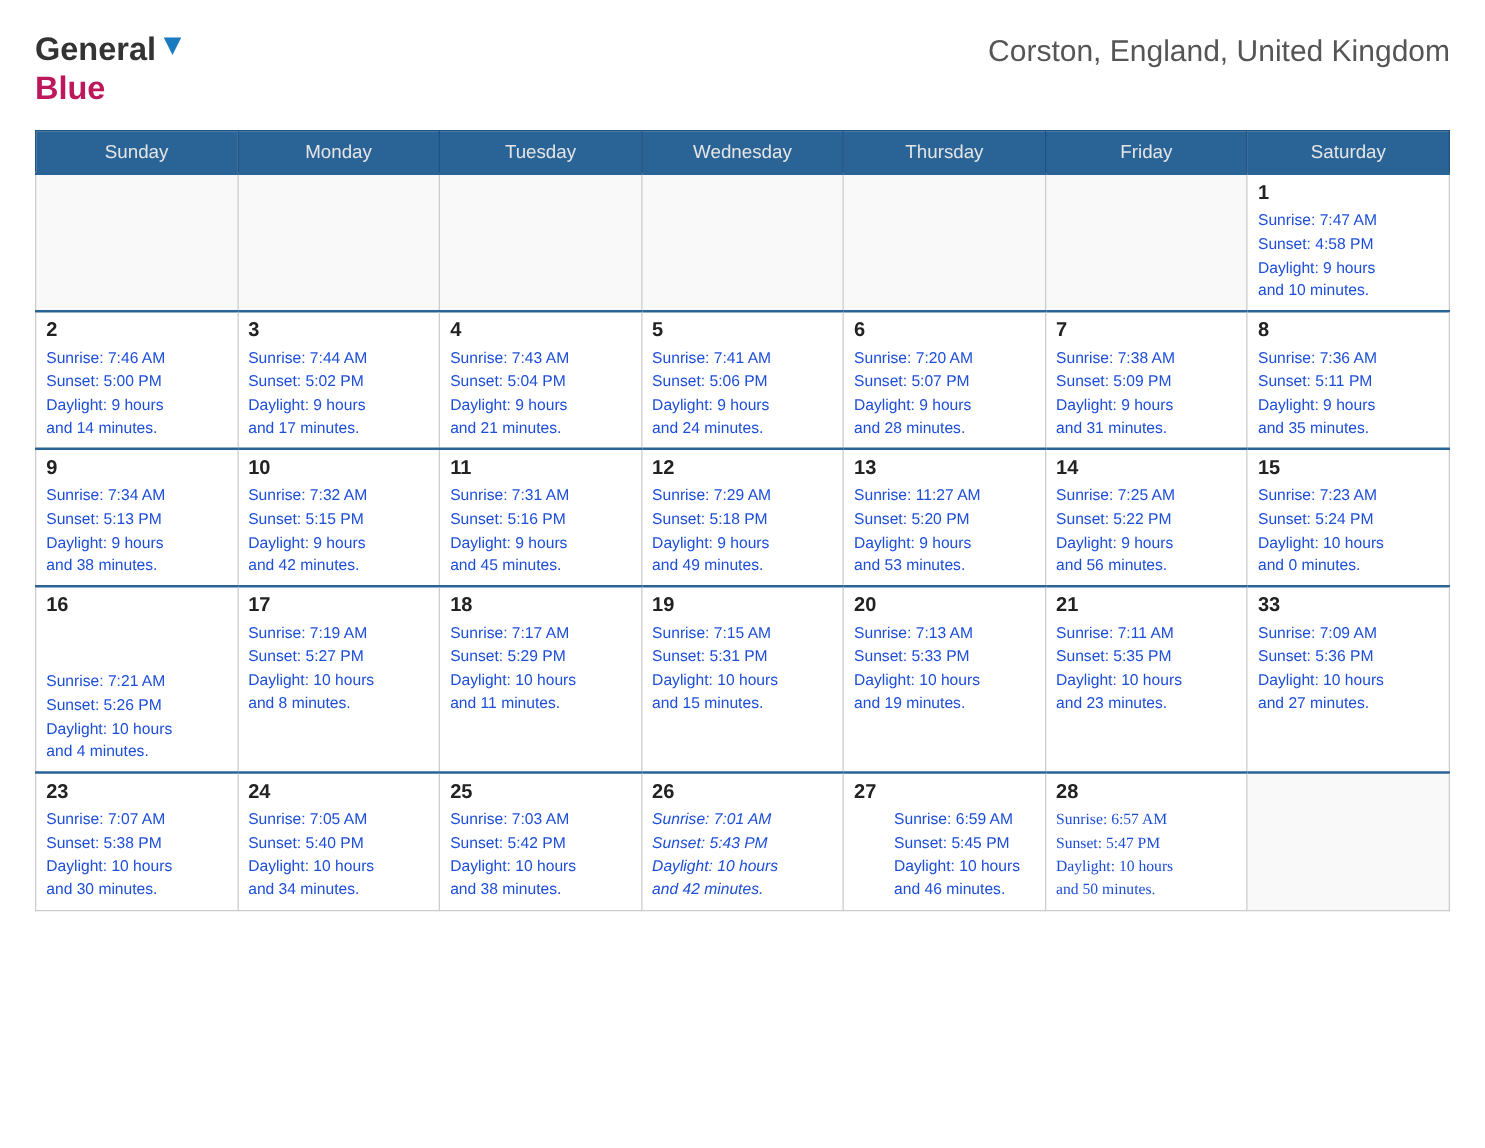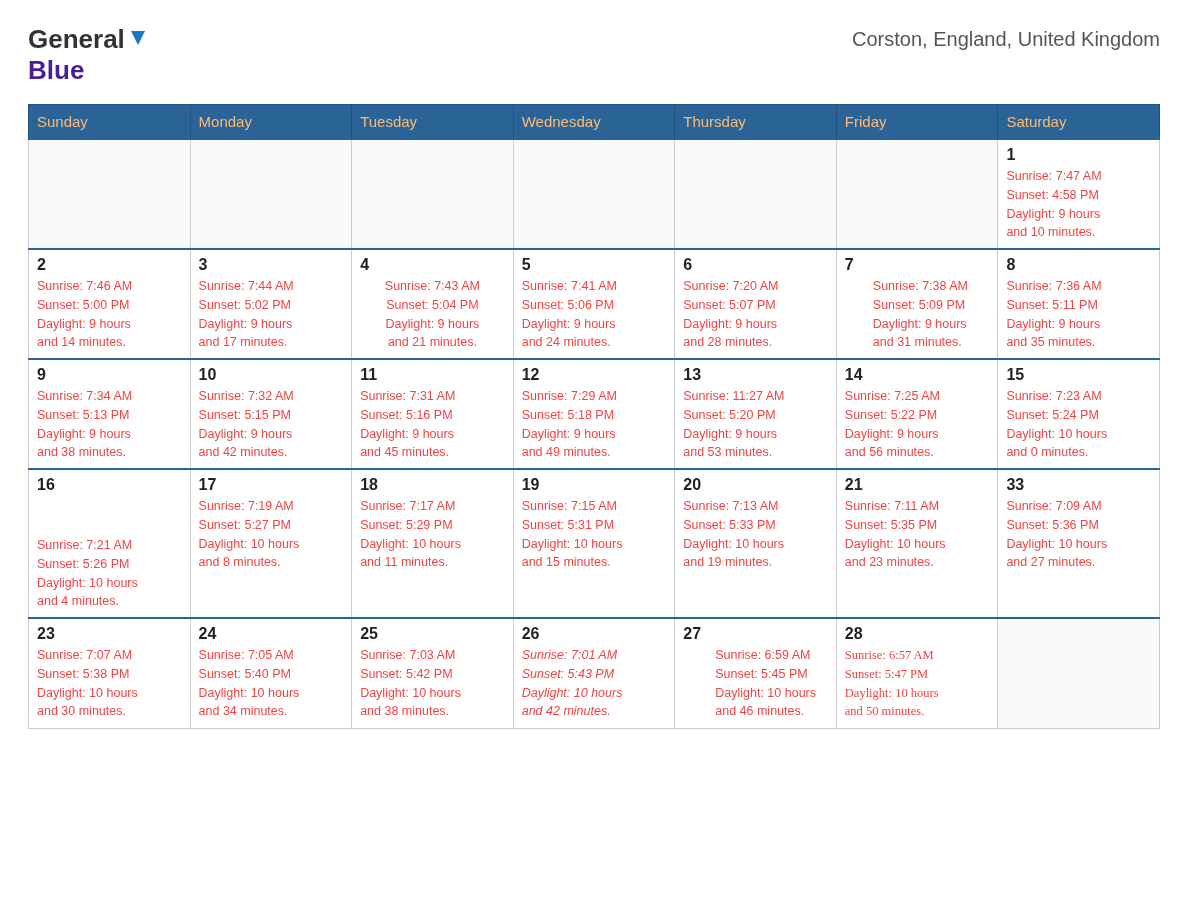--- a/index.html
+++ b/index.html
@@ -24,36 +24,36 @@
     .title-section {
       text-align: right;
     }
     .month-title {
       font-size: 52px;
       font-weight: bold;
       color: #222;
       line-height: 1.1;
     }
     .location {
-      font-size: 20px;
+      font-size: 24px;
       color: #555;
       margin-top: 4px;
     }
     table {
       width: 100%;
       border-collapse: collapse;
       table-layout: fixed;
     }
     thead th {
       background-color: #2a6496;
-      color: #fdba74;
+      color: #e5e5e5;
       font-size: 15px;
       font-weight: normal;
       padding: 8px 8px;
-      text-align: left;
+      text-align: center;
       border: 1px solid #1e5280;
     }
     tbody td {
       vertical-align: top;
       border: 1px solid #ccc;
       padding: 6px 8px;
       font-size: 12.5px;
       color: #333;
       height: 110px;
     }
@@ -62,21 +62,21 @@
     }
     .day-number {
       font-size: 16px;
       font-weight: bold;
       color: #222;
       margin-bottom: 3px;
     }
     .day-info {
       font-size: 12.5px;
       line-height: 1.5;
-      color: #ef4444;
+      color: #1d4ed8;
     }
     .empty-cell {
       background: #f9f9f9;
     }
     .logo-wrapper {
       display: flex;
       align-items: center;
       gap: 0px;
       text-align: center;
     }
@@ -86,21 +86,21 @@
       color: #333;
     }
     .logo-arrow {
       display: inline-block;
       margin-left: 2px;
       vertical-align: middle;
     }
     .logo-blue-text {
       font-size: 26px;
       font-weight: bold;
-      color: #4c1d95;
+      color: #be185d;
     }
   </style>
 </head>
 <body>
 
 <div class="header">
   <div class="logo">
     <div class="logo-wrapper">
       <span class="logo-general">General</span>
       <span class="logo-arrow">
@@ -154,42 +154,42 @@
         </td>
         <td>
           <div class="day-number">3</div>
           <div class="day-info" style="white-space: pre-line;">Sunrise: 7:44 AM
 Sunset: 5:02 PM
 Daylight: 9 hours
 and 17 minutes.</div>
         </td>
         <td>
           <div class="day-number">4</div>
-          <div class="day-info" style="white-space: pre-line; text-align: center;">Sunrise: 7:43 AM
+          <div class="day-info" style="white-space: pre-line;">Sunrise: 7:43 AM
 Sunset: 5:04 PM
 Daylight: 9 hours
 and 21 minutes.</div>
         </td>
         <td>
           <div class="day-number">5</div>
           <div class="day-info" style="white-space: pre-line;">Sunrise: 7:41 AM
 Sunset: 5:06 PM
 Daylight: 9 hours
 and 24 minutes.</div>
         </td>
         <td>
           <div class="day-number">6</div>
           <div class="day-info" style="white-space: pre-line;">Sunrise: 7:20 AM
 Sunset: 5:07 PM
 Daylight: 9 hours
 and 28 minutes.</div>
         </td>
         <td>
           <div class="day-number">7</div>
-          <div class="day-info" style="white-space: pre-line; margin-left: 28px;">Sunrise: 7:38 AM
+          <div class="day-info" style="white-space: pre-line;">Sunrise: 7:38 AM
 Sunset: 5:09 PM
 Daylight: 9 hours
 and 31 minutes.</div>
         </td>
         <td>
           <div class="day-number">8</div>
           <div class="day-info" style="white-space: pre-line;">Sunrise: 7:36 AM
 Sunset: 5:11 PM
 Daylight: 9 hours
 and 35 minutes.</div>

